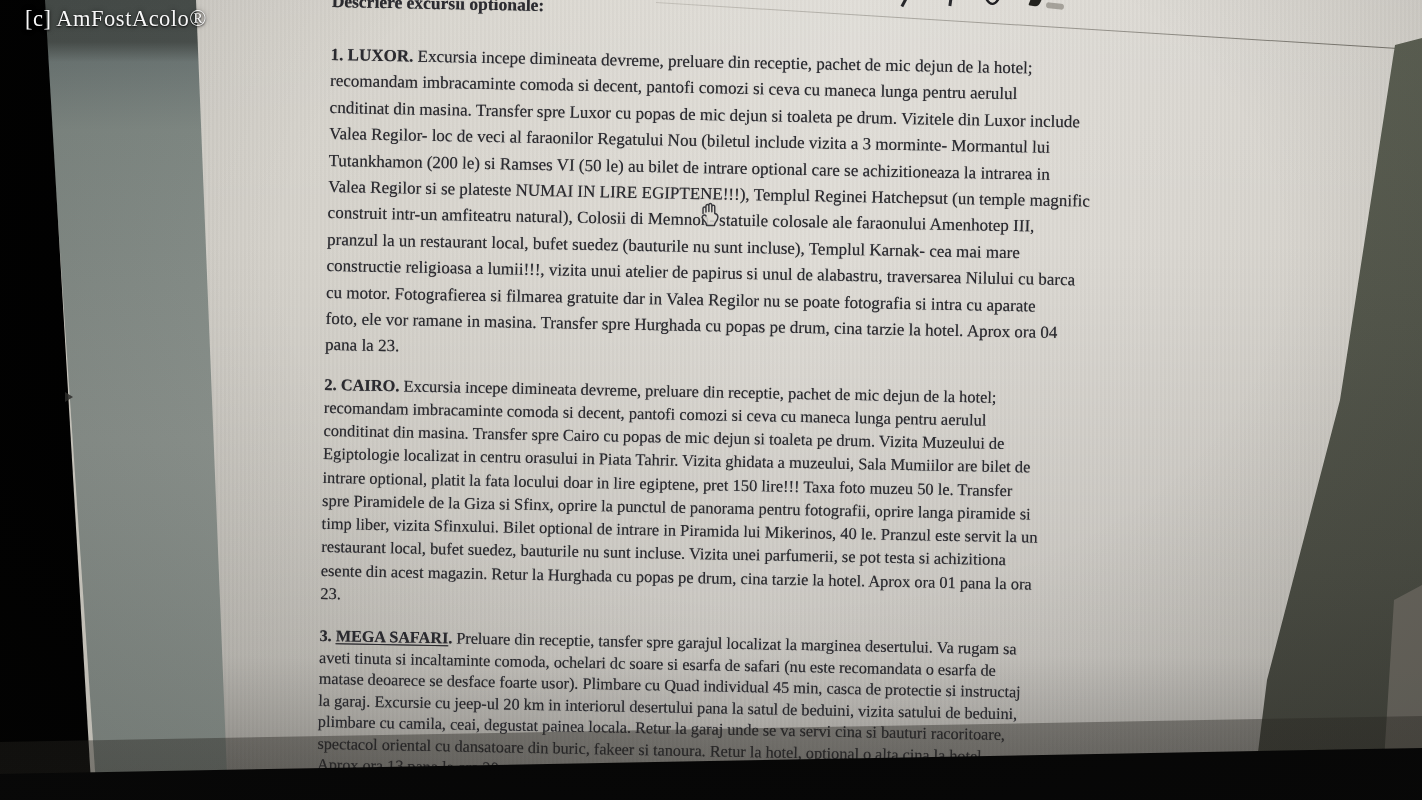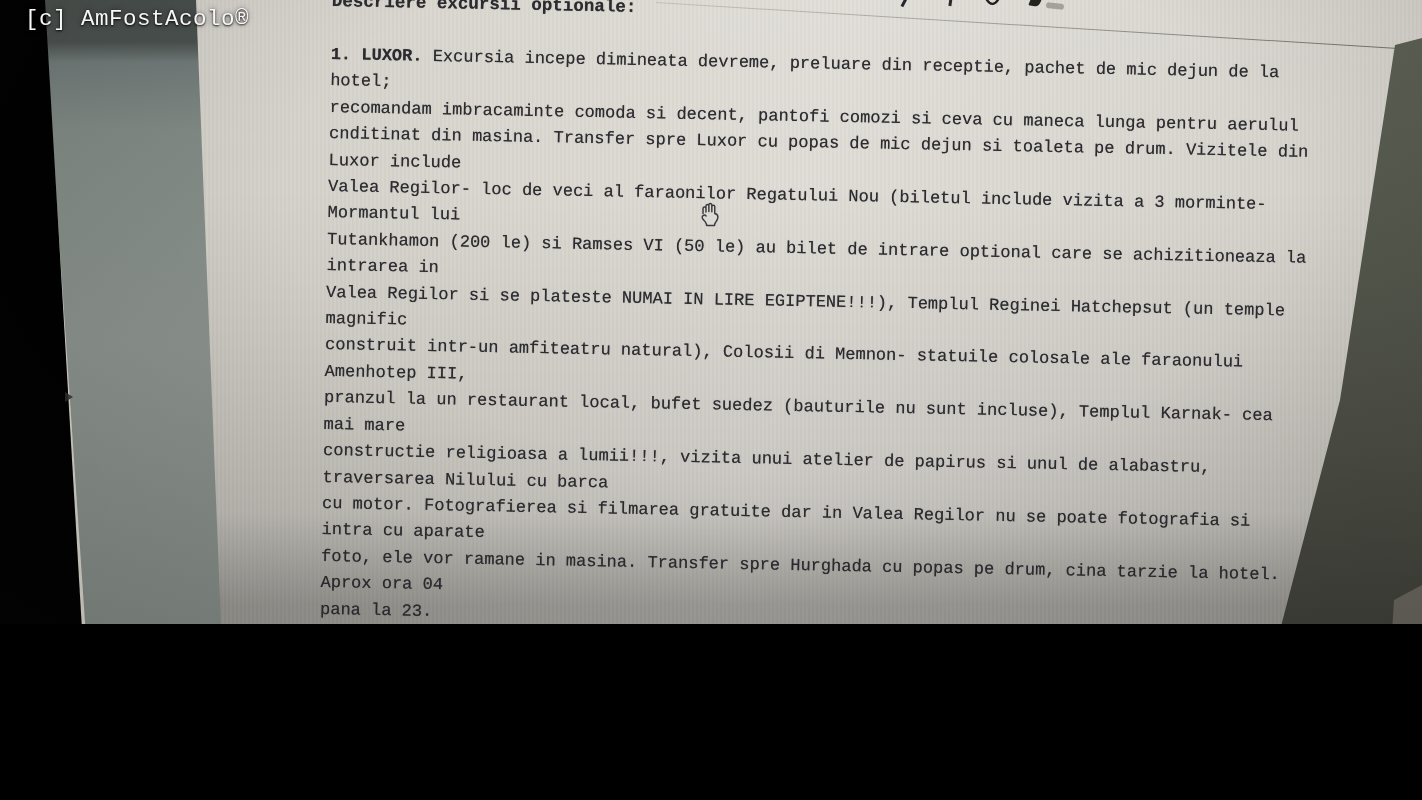--- a/index.html
+++ b/index.html
@@ -1,21 +1,21 @@
 <!DOCTYPE html>
 <html><head>
 <meta charset="utf-8">
 <style>
   html,body{margin:0;padding:0;background:#000;}
   .photo{
-    position:relative;width:1422px;height:624px;overflow:hidden;
+    position:relative;width:1422px;height:800px;overflow:hidden;
     background:
       linear-gradient(to bottom, rgba(255,255,255,0.05) 0%, rgba(0,0,0,0.0) 30%, rgba(0,0,0,0.10) 82%, rgba(0,0,0,0.28) 97%),
       linear-gradient(100deg, #cdcac3 0%, #d8d5ce 28%, #e0ddd7 55%, #dad7d1 78%, #d2cfc8 100%);
-    font-family:Liberation Mono, monospace;
+    font-family:Liberation Serif, serif;
   }
   .shape{position:absolute;inset:0;pointer-events:none;}
   .texture{
     position:absolute;inset:0;
     background:repeating-linear-gradient(90deg, rgba(0,0,0,0.02) 0 2px, rgba(255,255,255,0.015) 2px 4px);
     pointer-events:none;
   }
   
   .sepline{
     position:absolute;left:656px;top:2px;width:775px;height:1.4px;

